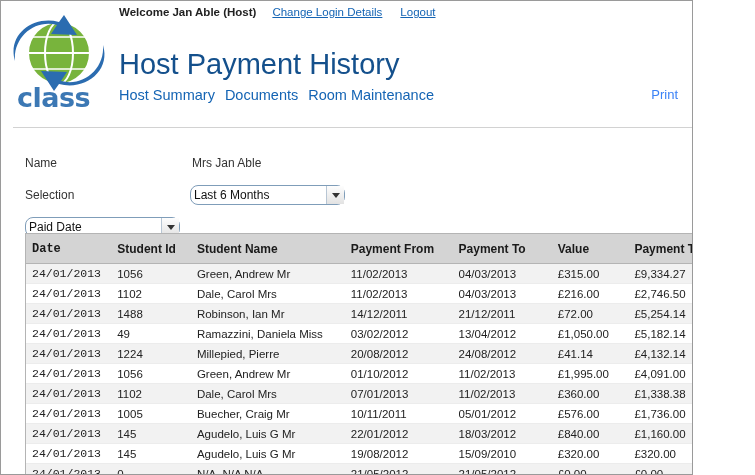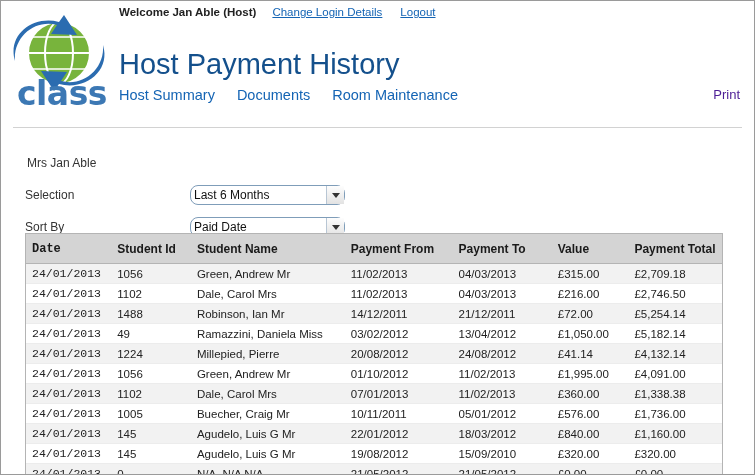--- a/index.html
+++ b/index.html
@@ -7,21 +7,21 @@
     padding: 0;
     background: #ffffff;
   }
   body {
     font-family: "Liberation Sans", sans-serif;
     font-size: 12px;
     color: #333333;
   }
   #app {
     position: relative;
-    width: 755px;
+    width: 693px;
     height: 475px;
     box-sizing: border-box;
     border: 1px solid #9a9a9a;
     background: #ffffff;
     overflow: hidden;
   }
 
   
   .topbar {
     position: absolute;
@@ -55,51 +55,51 @@
     width: 104px;
     height: 100px;
   }
   .logo svg { display: block; }
   .logo .word {
     position: absolute;
     left: 8px;
     bottom: 2px;
     font-family: "DejaVu Sans", sans-serif;
     font-weight: bold;
-    font-size: 33px;
+    font-size: 27px;
     color: #3c78b4;
     letter-spacing: -0.5px;
   }
 
   
   .page-title {
     position: absolute;
     left: 118px; top: 28px;
     font-size: 29px;
     color: #14508c;
     font-weight: normal;
     letter-spacing: 0px;
   }
   .navbar {
     position: absolute;
     left: 118px; top: 86px;
     display: flex;
-    gap: 22px;
+    gap: 10px;
     align-items: baseline;
   }
   .navbar a {
     color: #1464b4;
     font-size: 14.5px;
     text-decoration: none;
     cursor: pointer;
   }
   .print-link {
     position: absolute;
     right: 14px; top: 86px;
-    color: #4c1d95;
+    color: #3b82f6;
     font-size: 13px;
     text-decoration: none;
     cursor: pointer;
   }
   .hr {
     position: absolute;
     left: 12px; top: 126px;
     width: 729px;
     height: 1px;
     background: #d2d2d2;
@@ -238,37 +238,37 @@
     <a href="#">Room Maintenance</a>
   </div>
 
   <a href="#" class="print-link">Print</a>
 
   <div class="hr"></div>
 
   <div class="form">
 
     <div class="form-row">
+      <div class="form-label">Name</div>
       <div class="form-value">Mrs Jan Able</div>
     </div>
 
     <div class="form-row">
       <div class="form-label">Selection</div>
       <div class="combo-wrap">
         <select class="combo">
           <option>Last 6 Months</option>
         </select>
         <span class="combo-arrow">
             <i></i>
           </span>
       </div>
     </div>
 
     <div class="form-row">
-      <div class="form-label">Sort By</div>
       <div class="combo-wrap">
         <select class="combo">
           <option>Paid Date</option>
         </select>
         <span class="combo-arrow">
             <i></i>
           </span>
       </div>
     </div>
 
@@ -288,21 +288,21 @@
         </tr>
       </thead>
       <tbody id="table-body">
           <tr>
             <td class="col-date">24/01/2013</td>
             <td class="col-sid">1056</td>
             <td class="col-sname">Green, Andrew Mr</td>
             <td class="col-pfrom">11/02/2013</td>
             <td class="col-pto">04/03/2013</td>
             <td class="col-value num">£315.00</td>
-            <td class="col-total num">£2,709.18</td>
+            <td class="col-total num">£9,334.27</td>
           </tr>
           <tr>
             <td class="col-date">24/01/2013</td>
             <td class="col-sid">1102</td>
             <td class="col-sname">Dale, Carol Mrs</td>
             <td class="col-pfrom">11/02/2013</td>
             <td class="col-pto">04/03/2013</td>
             <td class="col-value num">£216.00</td>
             <td class="col-total num">£2,746.50</td>
           </tr>

